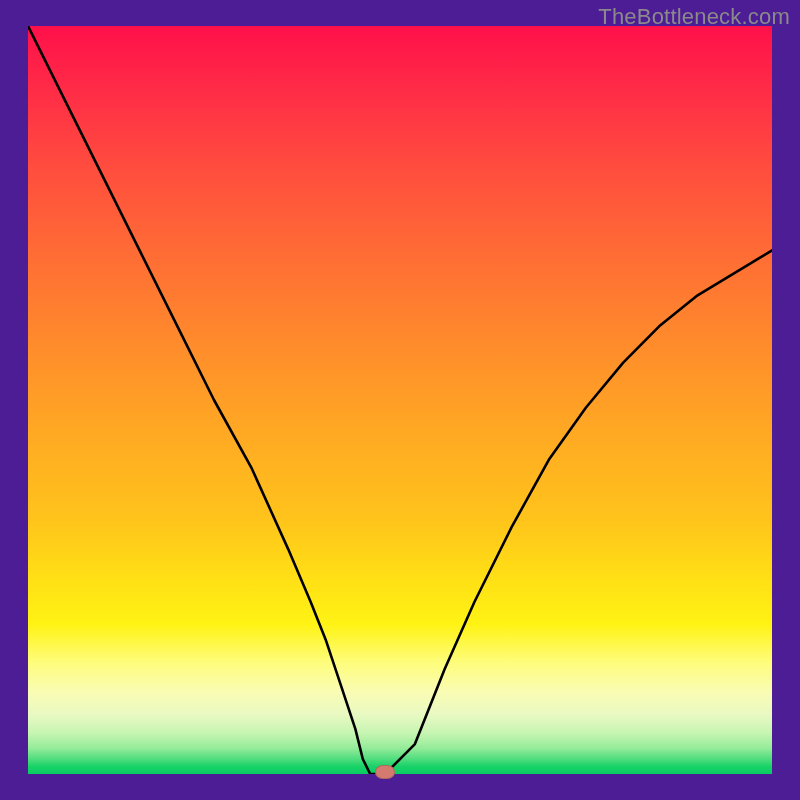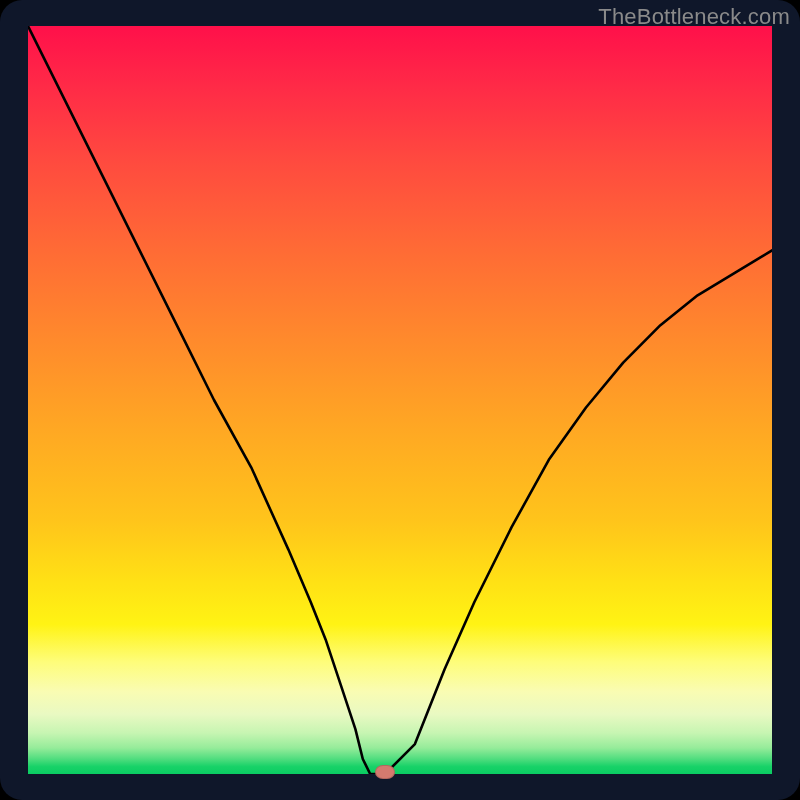--- a/index.html
+++ b/index.html
@@ -8,22 +8,21 @@
     width: 800px;
     height: 800px;
     background: #000;
     font-family: Arial, Helvetica, sans-serif;
     overflow: hidden;
   }
   .outer {
     position: relative;
     width: 800px;
     height: 800px;
-    background: #0f172a;
-    border-radius: 22px;
+    background: #4c1d95;
   }
   .plot {
     position: absolute;
     left: 28px;
     top: 26px;
     width: 744px;
     height: 748px;
     
     background: linear-gradient(
       to bottom,

